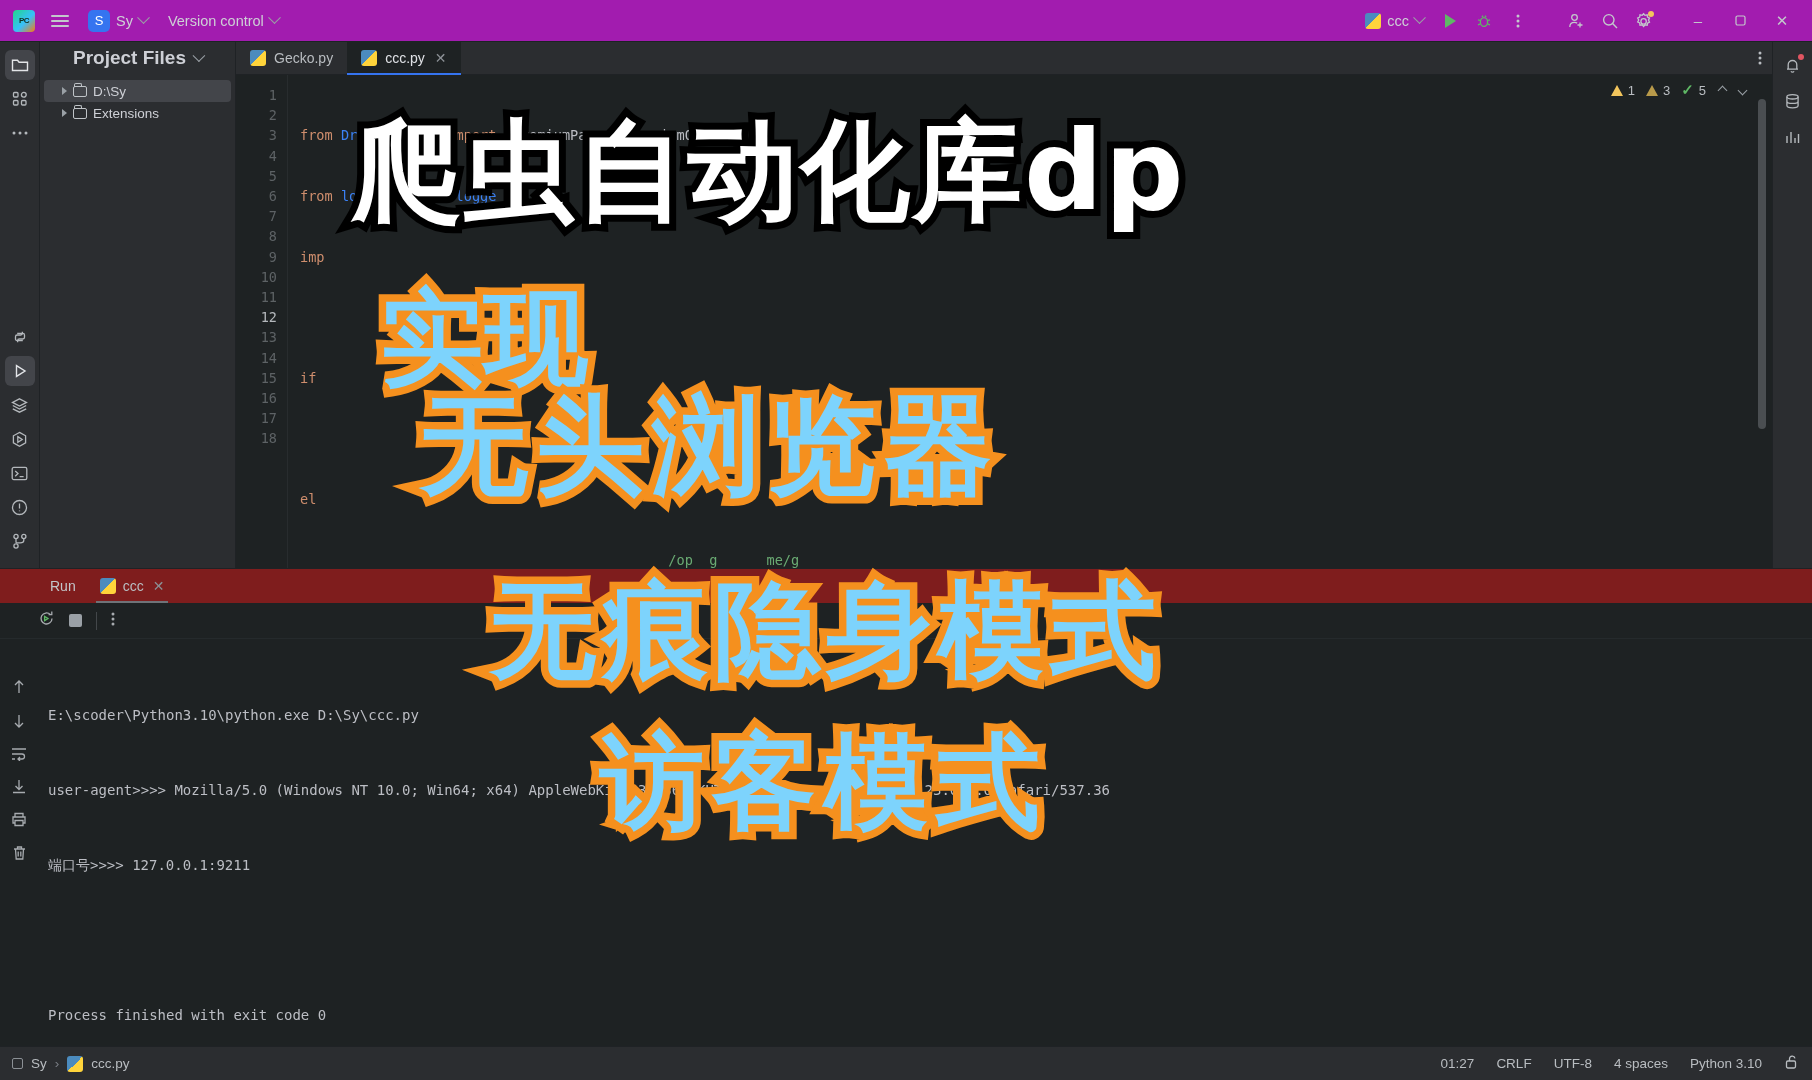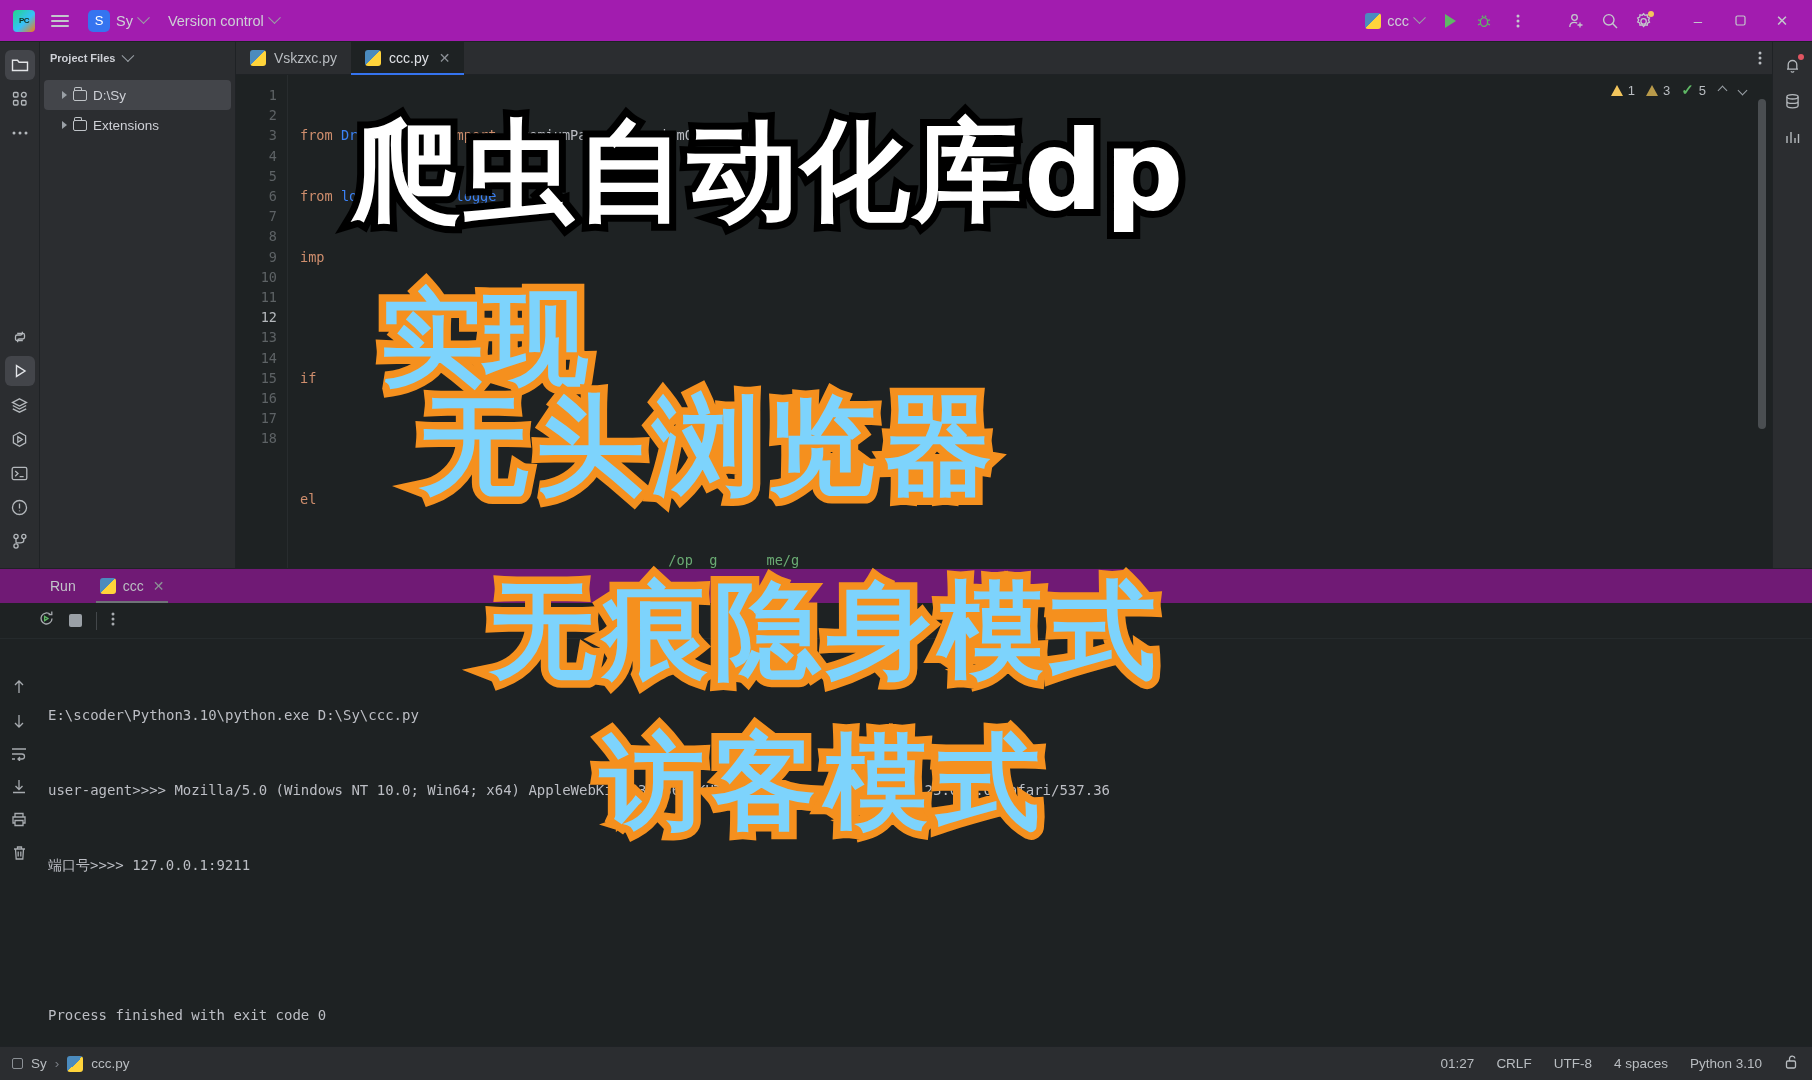--- a/index.html
+++ b/index.html
@@ -66,25 +66,25 @@
   }
   .rail-btn.active { background:#43454a; color:#e3e5e8; }
 
   
   .projpanel {
     width: 196px; flex:0 0 196px; background:#2b2d30; display:flex; flex-direction:column;
     border-right:1px solid #1f2225;
   }
   .proj-header {
     height:32px;display:flex;align-items:center;gap:7px;padding:0 10px;
-    color:#ced0d6;font-size:11px;font-weight:bold;
+    color:#ced0d6;font-size:19px;font-weight:bold;justify-content:center;
   }
   .tree { padding-top:6px; font-size:13.5px; color:#ced0d6; }
   .tree-row {
-    display:flex;align-items:center;gap:6px;height:30px;padding-left:18px;margin:0 4px;
+    display:flex;align-items:center;gap:6px;height:22px;padding-left:18px;margin:0 4px;
     border-radius:4px;
   }
   .tree-row.sel { background:#43454a; }
   .arr { width:0;height:0;border-left:5px solid #9aa0a6;border-top:4px solid transparent;border-bottom:4px solid transparent;flex:0 0 5px;}
   .folder-ico {
     width:14px;height:11px;border:1.4px solid #bfc3c7;border-radius:2px;position:relative;flex:0 0 14px;
   }
   .folder-ico:before{content:"";position:absolute;top:-4px;left:0;width:6px;height:3px;border:1.4px solid #bfc3c7;border-bottom:none;border-radius:2px 2px 0 0;}
 
   
@@ -126,21 +126,21 @@
   .warn-tri.dim{border-bottom-color:#b89a4a;}
   .ok-check{color:#5fb865;font-size:15px;font-weight:bold;}
   .mini-chev{width:7px;height:7px;border-right:1.5px solid #9aa0a6;border-bottom:1.5px solid #9aa0a6;display:inline-block;}
   .scrollbar-v{position:absolute;right:6px;top:24px;width:8px;height:330px;background:#4a4e51;border-radius:4px;}
 
   
   .rrail{width:40px;flex:0 0 40px;background:#2b2d30;border-left:1px solid #1f2225;display:flex;flex-direction:column;align-items:center;padding-top:8px;gap:6px;}
 
   
   .runpanel{height:478px;flex:0 0 478px;background:#1e2223;display:flex;flex-direction:column;border-top:1px solid #1f2225;}
-  .run-tabs{height:34px;flex:0 0 34px;display:flex;align-items:stretch;background:#701a75;padding-left:38px;}
+  .run-tabs{height:34px;flex:0 0 34px;display:flex;align-items:stretch;background:#7f1d1d;padding-left:38px;}
   .run-tab{display:flex;align-items:center;gap:7px;padding:0 12px;font-size:14px;color:#c3c6ca;position:relative;}
   .run-tab.sub{color:#b9bdc1;}
   .run-tab.sub:after{content:"";position:absolute;left:8px;right:8px;bottom:0;height:2px;background:#6f7378;}
   .run-body{flex:1 1 auto;display:flex;min-height:0;}
   .run-toolbar2{width:38px;flex:0 0 38px;display:flex;flex-direction:column;align-items:center;gap:14px;padding-top:40px;color:#a7abaf;}
   .console{
     flex:1 1 auto;padding:14px 0 0 10px;overflow:hidden;
     font-family:"DejaVu Sans Mono", monospace;font-size:14px;line-height:25px;color:#bcbec4;white-space:pre;
   }
   .run-ctrlbar{height:36px;flex:0 0 36px;display:flex;align-items:center;gap:14px;padding-left:38px;color:#a7abaf;border-bottom:1px solid #252a2c;}
@@ -347,21 +347,21 @@
           <span class="folder-ico"></span>
           <span>Extensions</span>
         </div>
       </div>
     </div>
 
     <div class="editorcol">
       <div class="tabstrip">
         <div class="etab">
           <span class="py-ico"></span>
-          <span>Vskzxc.py</span>
+          <span>Gecko.py</span>
         </div>
         <div class="etab active">
           <span class="py-ico"></span>
           <span>ccc.py</span>
           <span class="tab-x">✕</span>
         </div>
         <div class="tabstrip-right">
           <svg width="4" height="16" viewBox="0 0 4 16" fill="#b9bdc1">
               <circle cx="2" cy="3" r="1.5"></circle>
               <circle cx="2" cy="8" r="1.5"></circle>

